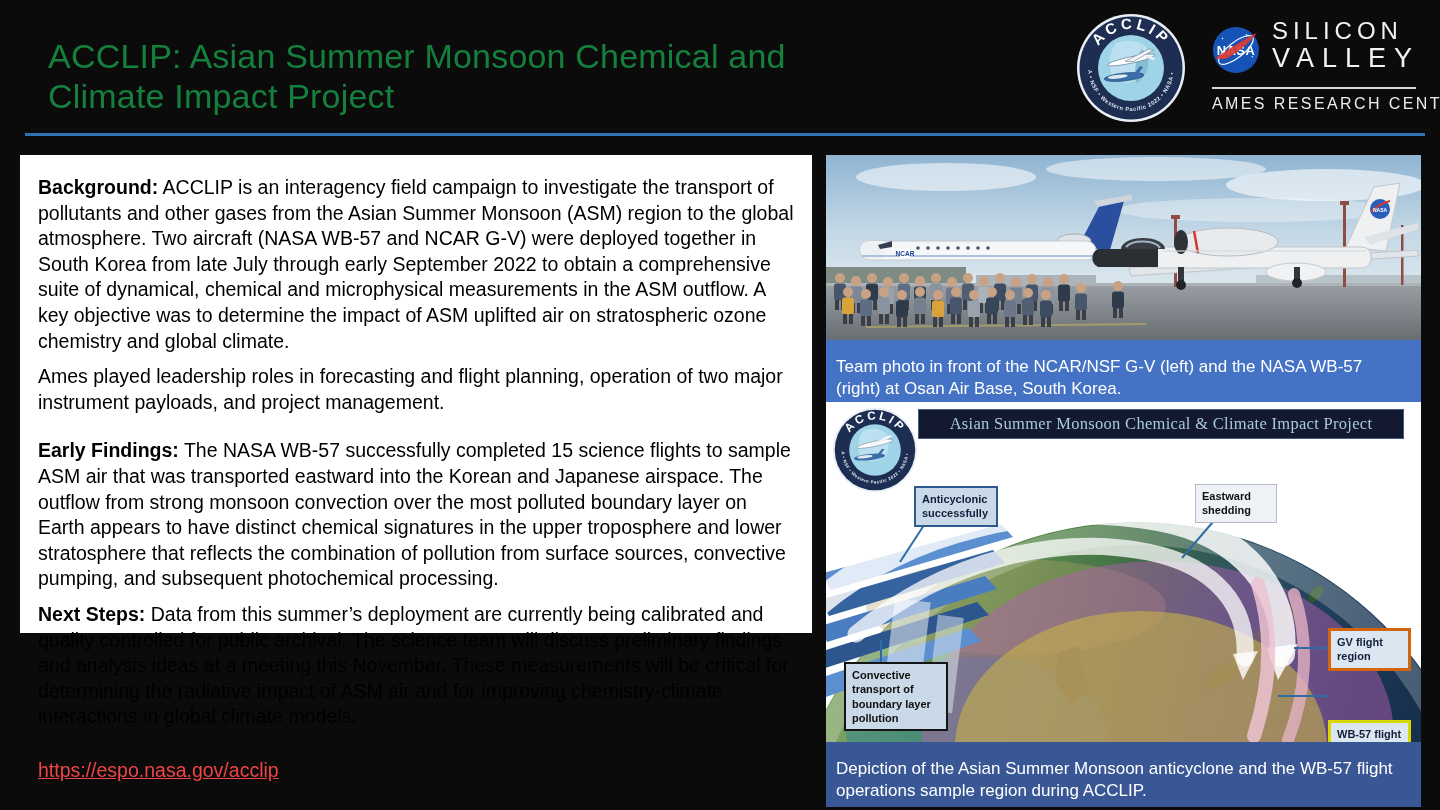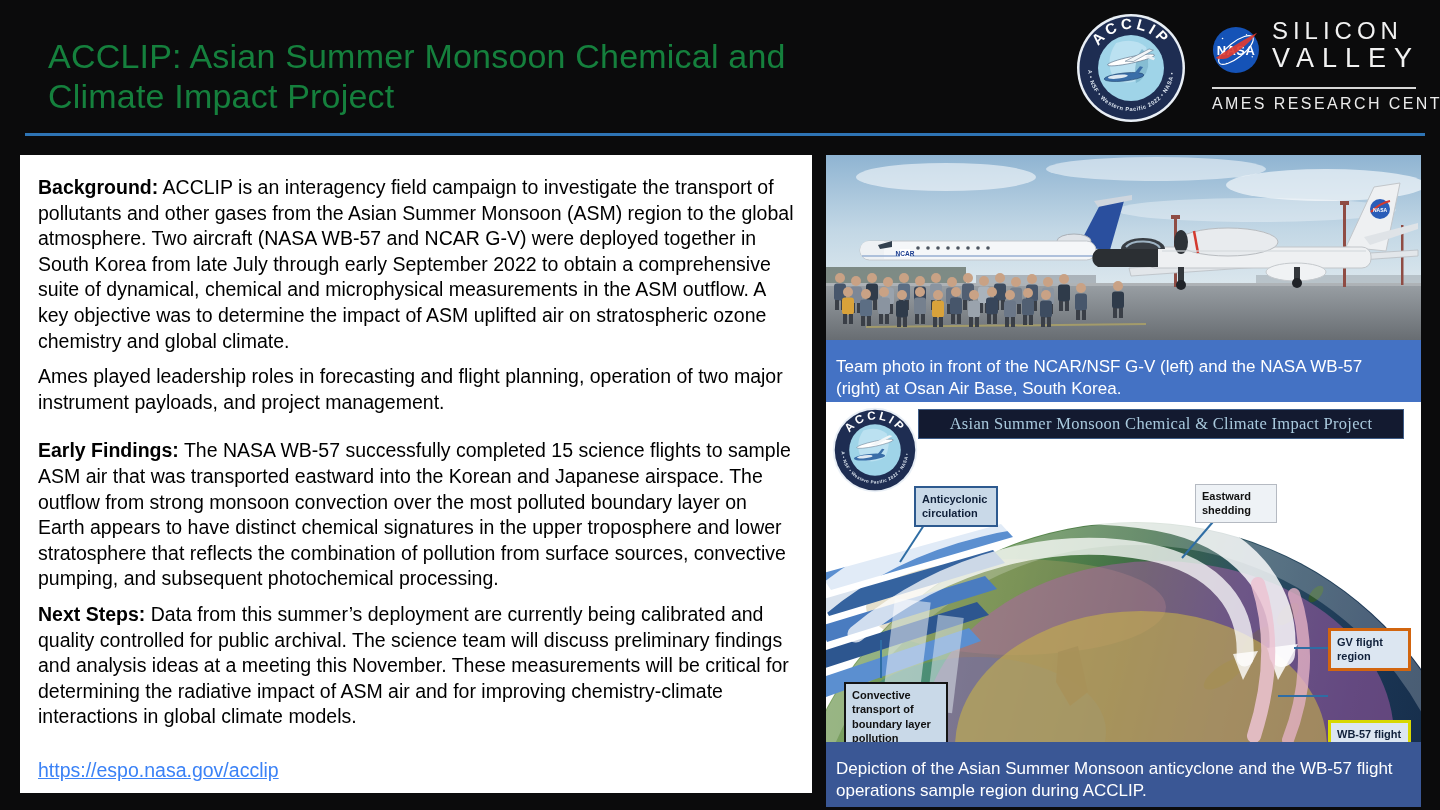--- a/index.html
+++ b/index.html
@@ -14,44 +14,44 @@
   .nasa-block{left:1212px;top:18px;width:208px;height:104px;}
   .nasa-row{display:flex;align-items:flex-start;}
   .meatball{width:56px;height:56px;margin-top:4px;}
   .sv-text{margin-left:12px;color:#f2f2f2;}
   .sv-line1{font-size:24px;letter-spacing:5px;line-height:1.05;font-weight:400;}
   .sv-line2{font-size:27px;letter-spacing:8px;line-height:1.12;font-weight:400;}
   .nasa-rule{margin-top:9px;width:204px;height:2px;background:#d8d8d8;}
   .nasa-sub{margin-top:6px;font-size:16px;letter-spacing:2.4px;color:#ececec;white-space:nowrap;}
 
   
-  .left-panel{left:20px;top:155px;width:792px;height:638px;background:#ffffff;
+  .left-panel{left:20px;top:155px;width:792px;height:478px;background:#ffffff;
               padding:20px 18px 0 18px;box-sizing:border-box;color:#000;}
   .para{margin:0 0 9px 0;font-size:19.5px;line-height:25.6px;}
   .para b{font-weight:bold;}
   .mt-lg{margin-top:23px;}
   .mt-md{margin-top:10px;}
   .link-row{margin-top:29px;font-size:19.5px;}
-  .link-row a{color:#3b82f6;text-decoration:underline;}
+  .link-row a{color:#ef4444;text-decoration:underline;}
 
   
   .right-top{left:826px;top:155px;width:595px;height:235px;}
   .right-bottom{left:826px;top:402px;width:595px;height:390px;}
   .photo-stage{position:relative;width:595px;height:185px;overflow:hidden;background:#b8cddc;}
   .caption{width:595px;box-sizing:border-box;background:#4472c4;color:#fff;
            font-size:17px;line-height:21.5px;padding:16px 10px 6px;}
   .caption.dark{background:#3a5795;}
   .diagram-stage{position:relative;width:595px;height:340px;overflow:hidden;background:#fff;}
 
   
   .dlabel{position:absolute;font-size:11px;font-weight:bold;line-height:1.3;color:#10203a;
           padding:4px 6px;box-sizing:border-box;}
   .lbl-anticyclonic{left:88px;top:84px;width:84px;background:#c9d9e8;border:2px solid #2e5a8f;}
   .lbl-eastward{left:369px;top:82px;width:82px;background:#eef2f6;border:1px solid #b5bac2;color:#101010;}
-  .lbl-convective{left:18px;top:280px;width:104px;background:#c9d9e8;border:2px solid #141414;color:#101010;}
+  .lbl-convective{left:18px;top:260px;width:104px;background:#c9d9e8;border:2px solid #141414;color:#101010;}
   .lbl-gv{left:502px;top:226px;width:83px;background:#dce6f1;border:3px solid #d2650f;}
   .lbl-wb57{left:502px;top:274px;width:83px;background:#dce6f1;border:3px solid #d8d800;margin-top:44px;}
 
   
   .diag-banner{position:absolute;left:92px;top:7px;width:486px;height:30px;background:#131a30;
                border:1px solid #3f5d88;box-sizing:border-box;color:#a9c9dd;font-size:16.5px;
                display:flex;align-items:center;justify-content:center;letter-spacing:.3px;font-family:Liberation Serif, serif;}
   .diag-logo{position:absolute;left:6px;top:5px;width:86px;height:86px;}
 </style>
 </head>
@@ -330,21 +330,21 @@
         </defs>
         <text font-size="15" font-weight="bold" fill="#ffffff" letter-spacing="3.5" font-family="Liberation Sans, sans-serif">
           <textPath href="#arcTop2" startOffset="50%" text-anchor="middle">ACCLIP</textPath>
         </text>
         <text font-size="5.6" font-weight="bold" fill="#dfe8f2" letter-spacing="0.6" font-family="Liberation Sans, sans-serif">
           <textPath href="#arcBot2" startOffset="50%" text-anchor="middle">NOAA • NSF • Western Pacific 2022 • NASA • ONR</textPath>
         </text>
       </svg>
 
       
-      <div class="dlabel lbl-anticyclonic">Anticyclonic circulation</div>
+      <div class="dlabel lbl-anticyclonic">Anticyclonic successfully</div>
       <div class="dlabel lbl-eastward">Eastward shedding</div>
       <div class="dlabel lbl-convective">Convective transport of boundary layer pollution</div>
       <div class="dlabel lbl-gv">GV flight region</div>
       <div class="dlabel lbl-wb57">WB-57 flight region</div>
     </div>
     <div class="caption dark">Depiction of the Asian Summer Monsoon anticyclone and the WB-57 flight operations sample region during ACCLIP.</div>
   </div>
 
 </div>
 

